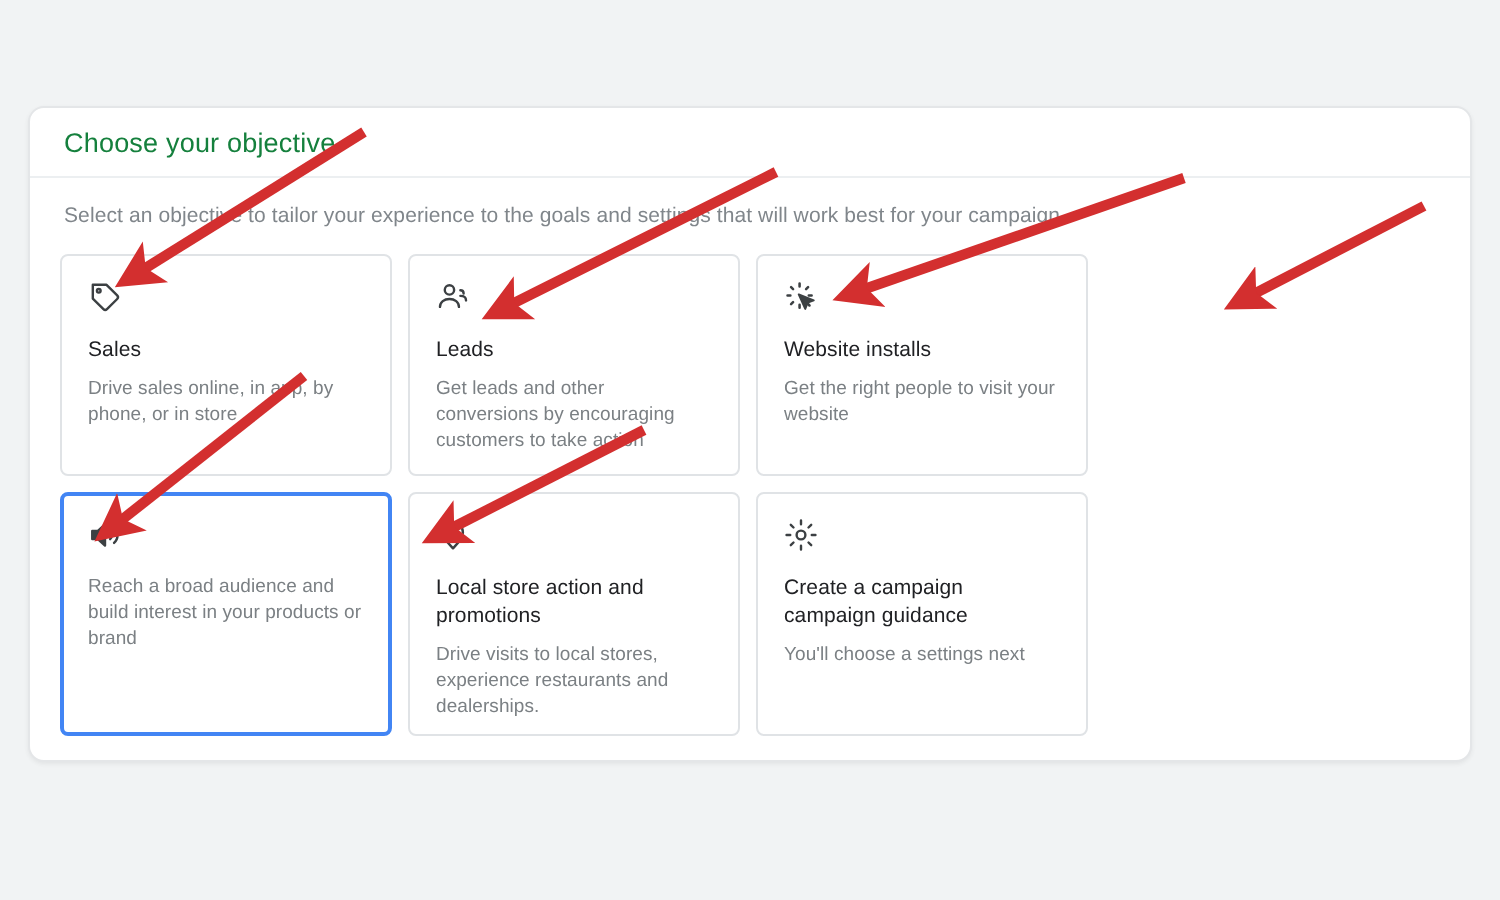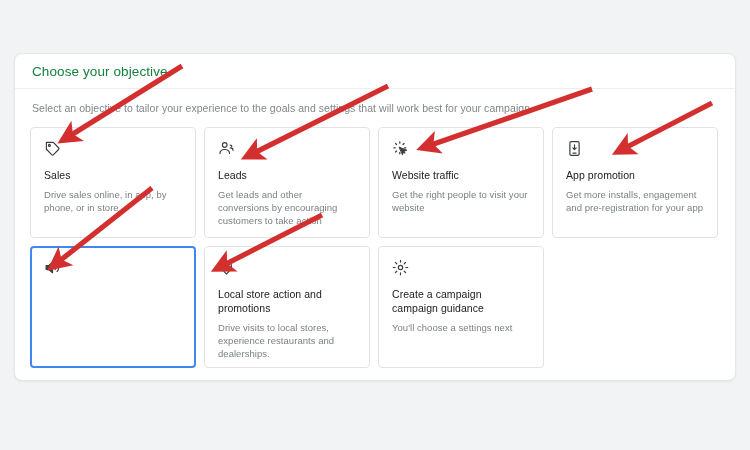--- a/index.html
+++ b/index.html
@@ -149,44 +149,34 @@
         <div class="card-desc">Get leads and other conversions by encouraging customers to take action</div>
       </div>
 
       <div class="card row1">
         <span class="card-icon">
           <svg width="17" height="17" viewBox="0 0 24 24" fill="none" stroke="#3c4043" stroke-width="1.8" stroke-linecap="round">
             <path d="M11 2.5v2M11 17.5v2M2.5 11h2M17.5 11h2M5 5l1.4 1.4M16.6 16.6 18 18M17 5l-1.4 1.4M6.4 15.6 5 17"></path>
             <path d="M10.4 10.2 21 14.4l-4.3 1.6-1.7 4.4z" fill="#3c4043" stroke="#3c4043" stroke-width="1.4" stroke-linejoin="round"></path>
           </svg>
         </span>
-        <div class="card-title">Website traffic</div>
+        <div class="card-title">Website installs</div>
         <div class="card-desc">Get the right people to visit your website</div>
       </div>
 
-      <div class="card row1" style="margin-right:0;">
-        <span class="card-icon">
-          <svg width="17" height="17" viewBox="0 0 24 24" fill="none" stroke="#3c4043" stroke-width="1.7" stroke-linecap="round" stroke-linejoin="round">
-            <rect x="5.5" y="2.2" width="13" height="19.6" rx="2"></rect>
-            <path d="M12 7v6.4M9.6 11.2 12 13.6l2.4-2.4"></path>
-            <path d="M9.8 18.4h4.4"></path>
-          </svg>
-        </span>
-        <div class="card-title">App promotion</div>
-        <div class="card-desc">Get more installs, engagement and pre-registration for your app</div>
-      </div>
 
       <div class="card row2 selected">
         <span class="card-icon">
           <svg width="17" height="17" viewBox="0 0 24 24" fill="none" stroke="#3c4043" stroke-width="1.7" stroke-linecap="round" stroke-linejoin="round">
             <path d="M3 9.2h3.8L12 4.6v14.8L6.8 14.8H3z" fill="#3c4043"></path>
             <path d="M15.6 9.1a4 4 0 0 1 0 5.8"></path>
             <path d="M18.4 6.4a7.6 7.6 0 0 1 0 11.2"></path>
           </svg>
         </span>
+        <div class="card-desc">Reach a broad audience and build interest in your products or brand</div>
       </div>
 
       <div class="card row2">
         <span class="card-icon">
           <svg width="17" height="17" viewBox="0 0 24 24" fill="none" stroke="#3c4043" stroke-width="1.7" stroke-linecap="round" stroke-linejoin="round">
             <path d="M12 21.4c4.3-4.6 7-7.8 7-11.2a7 7 0 1 0-14 0c0 3.4 2.7 6.6 7 11.2z"></path>
             <circle cx="12" cy="10" r="2.5"></circle>
           </svg>
         </span>
         <div class="card-title">Local store action and promotions</div>

